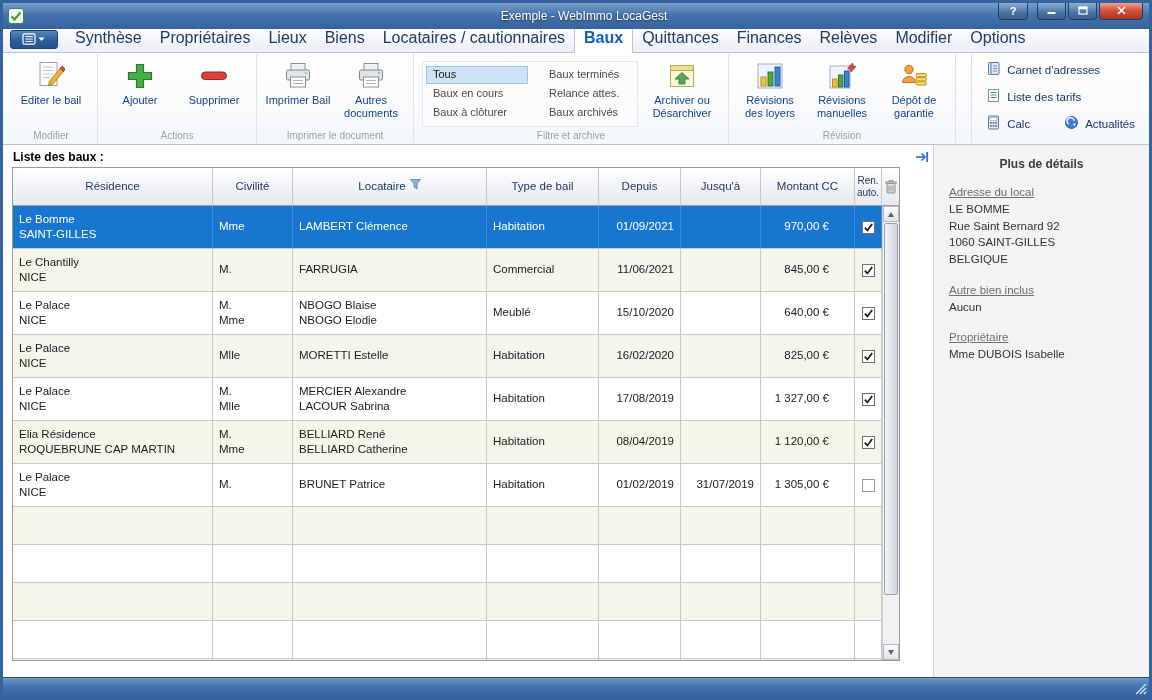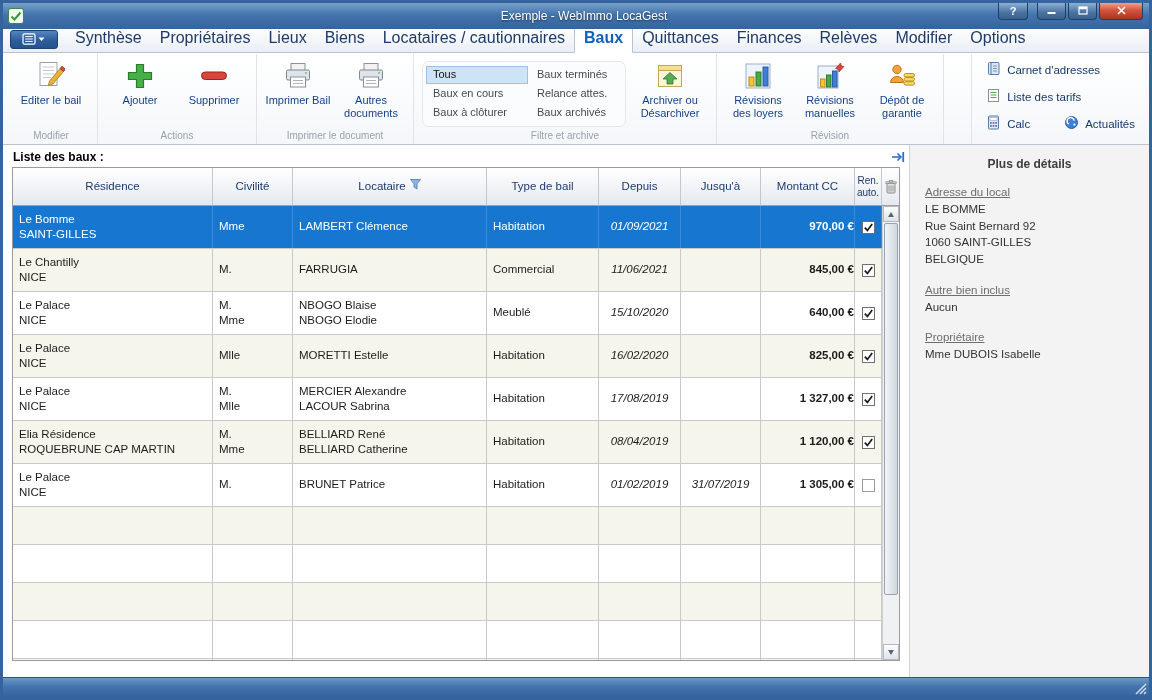--- a/index.html
+++ b/index.html
@@ -29,21 +29,21 @@
   .ribbon { height: 92px; flex: none; background: linear-gradient(#ffffff, #f4f7fa); border-bottom: 1px solid #b9c2ce; display: flex; padding: 1px 2px 0; }
   .rgroup { display: flex; flex-direction: column; border-right: 1px solid #e0e4ea; }
   .rgroup-content { flex: 1; display: flex; align-items: flex-start; padding: 2px 5px 0; }
   .rgroup-label { text-align: center; color: #9aa1ab; font-size: 10px; padding: 1px 8px 3px; white-space: nowrap; }
   .rbtn { display: flex; flex-direction: column; align-items: center; gap: 2px; padding: 4px 2px 2px; border-radius: 3px; width: 74px; cursor: pointer; }
   .rbtn.w80 { width: 82px; }
   .rbtn.w70 { width: 72px; }
   .ricon { height: 32px; display: flex; align-items: center; justify-content: center; }
   .rlabel { font-size: 11px; color: #15418c; text-align: center; line-height: 1.18; }
 
-  .filter-list { display: grid; grid-auto-flow: column; grid-template-rows: repeat(3, 18px); grid-template-columns: 102px 92px; padding: 4px 3px; gap: 1px 2px; background: #fbfcfd; border: 1px solid #e4e8ee; border-radius: 7px; margin: 5px 3px 0 3px; }
+  .filter-list { display: grid; grid-auto-flow: column; grid-template-rows: repeat(3, 18px); grid-template-columns: 102px 92px; padding: 4px 3px; gap: 1px 14px; background: #fbfcfd; border: 1px solid #e4e8ee; border-radius: 0; margin: 5px 3px 0 3px; }
   .filter-item { font-size: 11px; color: #4a4a4a; padding: 2px 7px; white-space: nowrap; cursor: pointer; line-height: 13px; }
   .filter-item.selected { background: #cde3f6; border: 1px solid #9cc3e5; color: #141414; padding: 1px 6px; }
 
   .rlinks { margin-left: auto; border-left: 1px solid #e0e4ea; padding: 7px 12px 0 14px; display: flex; flex-direction: column; gap: 10px; }
   .rlink { display: flex; align-items: center; gap: 6px; font-size: 11.5px; color: #17396b; cursor: pointer; white-space: nowrap; }
   .rlink-row { display: flex; gap: 34px; }
 
   
   .content { flex: 1; display: flex; background: #fff; min-height: 0; }
   .left { flex: 1; min-width: 0; display: flex; flex-direction: column; }
@@ -59,38 +59,38 @@
   .trash-box { flex: 1; background: linear-gradient(#ffffff, #eff2f6 60%, #e5e9ee); border-bottom: 1px solid #a0a0a0; display: flex; align-items: center; justify-content: center; cursor: pointer; }
 
   .tbody { flex: 1; display: flex; min-height: 0; }
   .rows { width: 869px; overflow: hidden; }
   .tr { display: flex; height: 43px; border-bottom: 1px solid #c9c9c9; background: #fff; cursor: pointer; }
   .tr.alt { background: #f5f5ec; }
   .tr.selected { background: #1777d0; }
   .tr.empty { height: 38px; }
   .td { border-right: 1px solid #c9c9c9; padding: 3px 6px; display: flex; flex-direction: column; justify-content: center; font-size: 11.5px; color: #1c1c1c; line-height: 1.32; overflow: hidden; height: 100%; }
   .tr.selected .td { color: #fff; border-right-color: #3f8ad8; }
-  .td.center { align-items: center; font-style: italic; }
-  .td.right { align-items: flex-end; padding-right: 0; font-weight: bold; }
+  .td.center { align-items: flex-end; }
+  .td.right { align-items: flex-end; padding-right: 25px; }
   .col0 { width: 200px; } .col1 { width: 80px; } .col2 { width: 194px; } .col3 { width: 112px; }
   .col4 { width: 82px; } .col5 { width: 80px; } .col6 { width: 94px; } .col7 { width: 27px; }
   .td.col7 { align-items: center; padding: 0; }
 
   .checkbox { width: 13px; height: 13px; background: #fff; border: 1px solid #707070; display: inline-flex; align-items: center; justify-content: center; cursor: pointer; }
   .checkbox.unchecked { border-color: #9a9a9a; }
 
   .vscroll { width: 17px; background: #f0f1f3; border-left: 1px solid #cfcfcf; display: flex; flex-direction: column; }
   .sb-btn { height: 16px; flex: none; background: linear-gradient(#fcfdfe, #dfe3e9); border: 1px solid #b4bac2; display: flex; align-items: center; justify-content: center; cursor: pointer; }
   .tri-up { width: 0; height: 0; border-left: 3.5px solid transparent; border-right: 3.5px solid transparent; border-bottom: 5px solid #5a6573; }
   .tri-down { width: 0; height: 0; border-left: 3.5px solid transparent; border-right: 3.5px solid transparent; border-top: 5px solid #5a6573; }
   .sb-thumb { margin: 1px; height: 372px; flex: none; background: linear-gradient(90deg, #f2f4f7, #cfd6df); border: 1px solid #98a2b0; border-radius: 2px; cursor: pointer; }
   .sb-spacer { flex: 1; }
 
   
-  .details { width: 240px; flex: none; background: #f3f3f3; border-left: 1px solid #d4d4d4; padding: 12px 15px; overflow: hidden; }
+  .details { width: 216px; flex: none; background: #f3f3f3; border-left: 1px solid #d4d4d4; padding: 12px 15px; overflow: hidden; }
   .det-title { font-weight: bold; font-size: 12px; color: #3d3d3d; text-align: center; margin-bottom: 15px; }
   .det-section { margin-bottom: 16px; }
   .det-heading { color: #6e6e6e; text-decoration: underline; margin-bottom: 3px; font-size: 11.5px; }
   .det-line { color: #333; font-size: 11.5px; line-height: 1.45; }
 
   
   .statusbar { height: 20px; flex: none; background: linear-gradient(#6d98c6, #4474ad 45%, #35639d); border-top: 1px solid #2a5488; position: relative; }
   .grip { position: absolute; right: 2px; bottom: 2px; }
 </style>
 </head>

